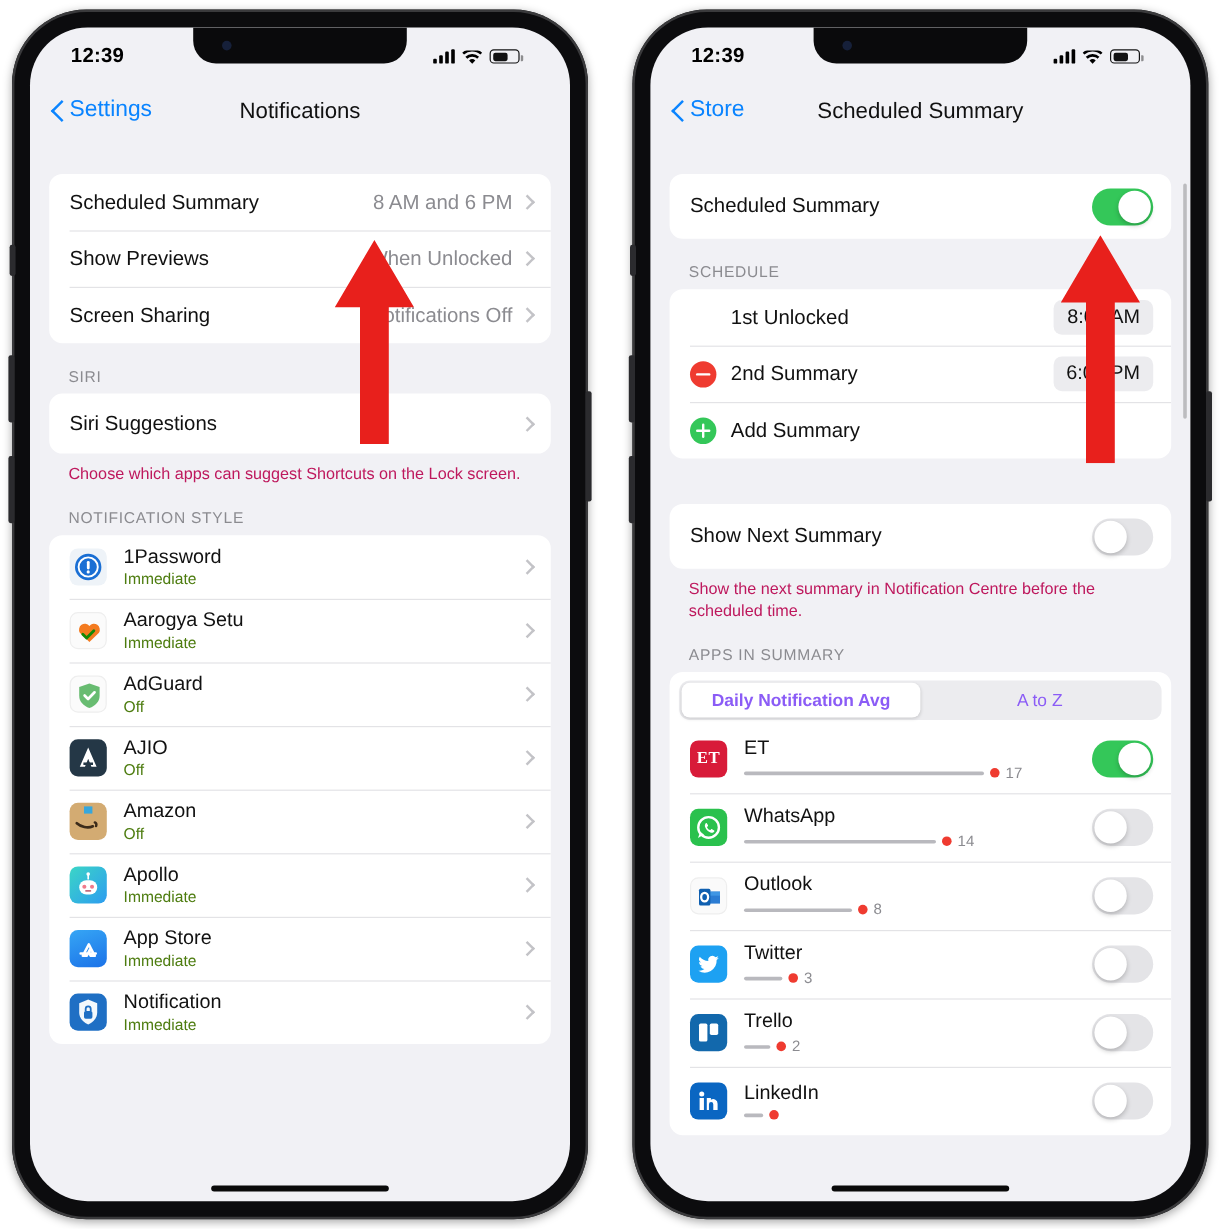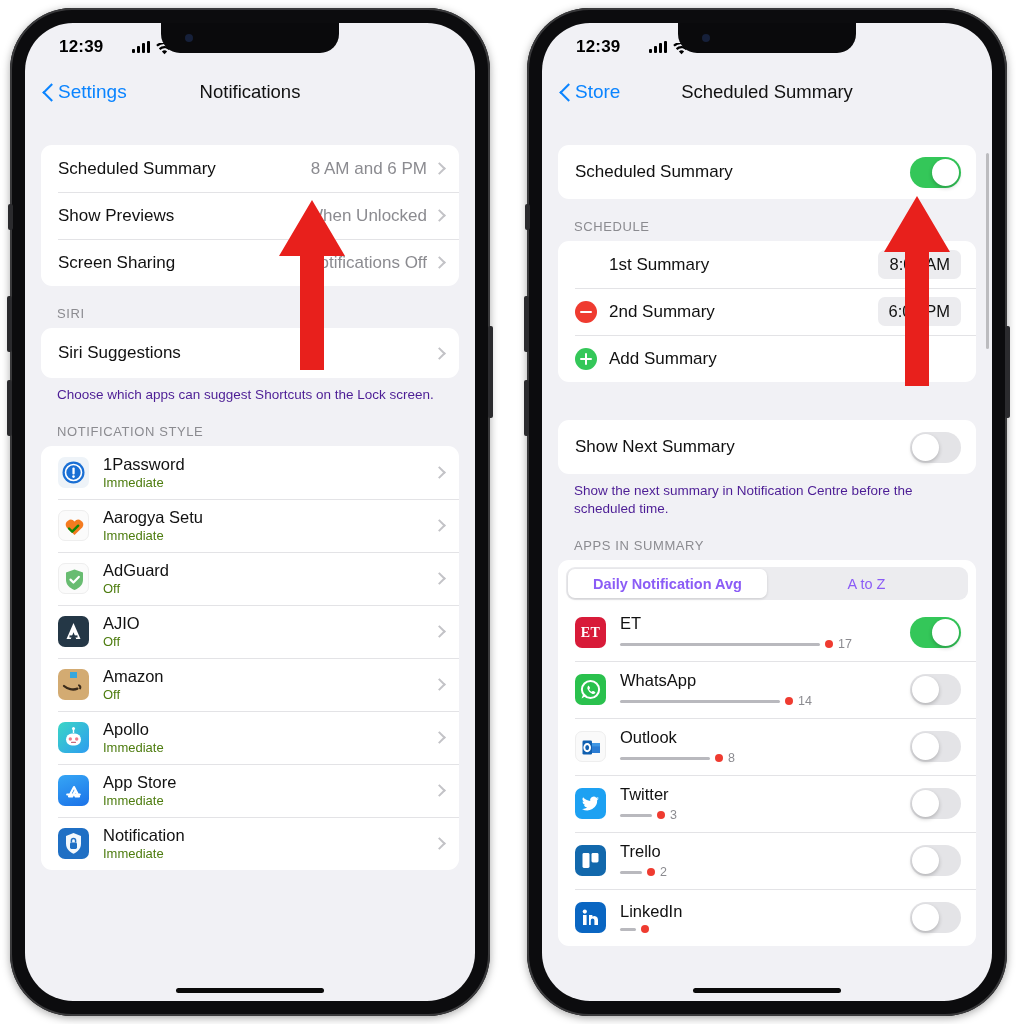--- a/index.html
+++ b/index.html
@@ -48,21 +48,21 @@
   
   .btn-hw { position: absolute; background: #2b2b2e; border-radius: 2px; }
   .hw-mute  { left: -2px; width: 5px; height: 26px; }
   .hw-volup { left: -3px; width: 5px; height: 56px; }
   .hw-voldn { left: -3px; width: 5px; height: 56px; }
   .hw-power { right: -3px; width: 5px; height: 92px; }
 
   
   .statusbar {
     position: absolute; top: 0; left: 0; right: 12px; height: 44px;
-    display: flex; align-items: center; 
+    display: flex; align-items: center; justify-content: space-between;
     padding: 0 30px 0 34px;
     z-index: 30;
     gap: 29px;
   }
   .sb-time { font-size: 17px; font-weight: bold; color: #000; letter-spacing: .2px; margin-top:4px; }
   .sb-right { display: flex; align-items: center; gap: 6px; margin-top:4px; }
   .bars { display: flex; align-items: flex-end; gap: 2px; height: 12px; }
   .bars i { display:block; width: 3px; background: #000; border-radius: 1px; }
   .bars i:nth-child(1){ height: 4px; }
   .bars i:nth-child(2){ height: 7px; }
@@ -107,21 +107,21 @@
   .content {
     position: absolute; top: 94px; left: 0; right: 0; bottom: 0;
     overflow: hidden;
   }
 
   .group-head {
     font-size: 13px; color: #8b8b90; letter-spacing: .6px;
     padding: 20px 0 7px 32px; text-transform: uppercase;
   }
   .footnote {
-    font-size: 13.5px; color: #4c1d95; line-height: 1.35;
+    font-size: 13.5px; color: #be185d; line-height: 1.35;
     padding: 8px 30px 0 32px;
   }
 
   .card {
     background: #ffffff;
     margin: 0 16px;
     border-radius: 11px;
     overflow: hidden;
   }
   .row {
@@ -493,21 +493,21 @@
             <span class="label">Scheduled Summary</span>
             <div class="toggle on">
                 <div class="knob"></div>
               </div>
           </div>
         </div>
 
         <div class="group-head">SCHEDULE</div>
         <div class="card">
           <div class="row sched-row">
-            <span class="label indent">1st Summary</span>
+            <span class="label indent">1st Unlocked</span>
             <span class="time-pill">8:00 AM</span>
           </div>
           <div class="row sched-row">
             <div class="minus-btn"></div>
             <span class="label">2nd Summary</span>
             <span class="time-pill">6:00 PM</span>
           </div>
           <div class="row sched-row">
             <div class="plus-btn"></div>
             <span class="label">Add Summary</span>

